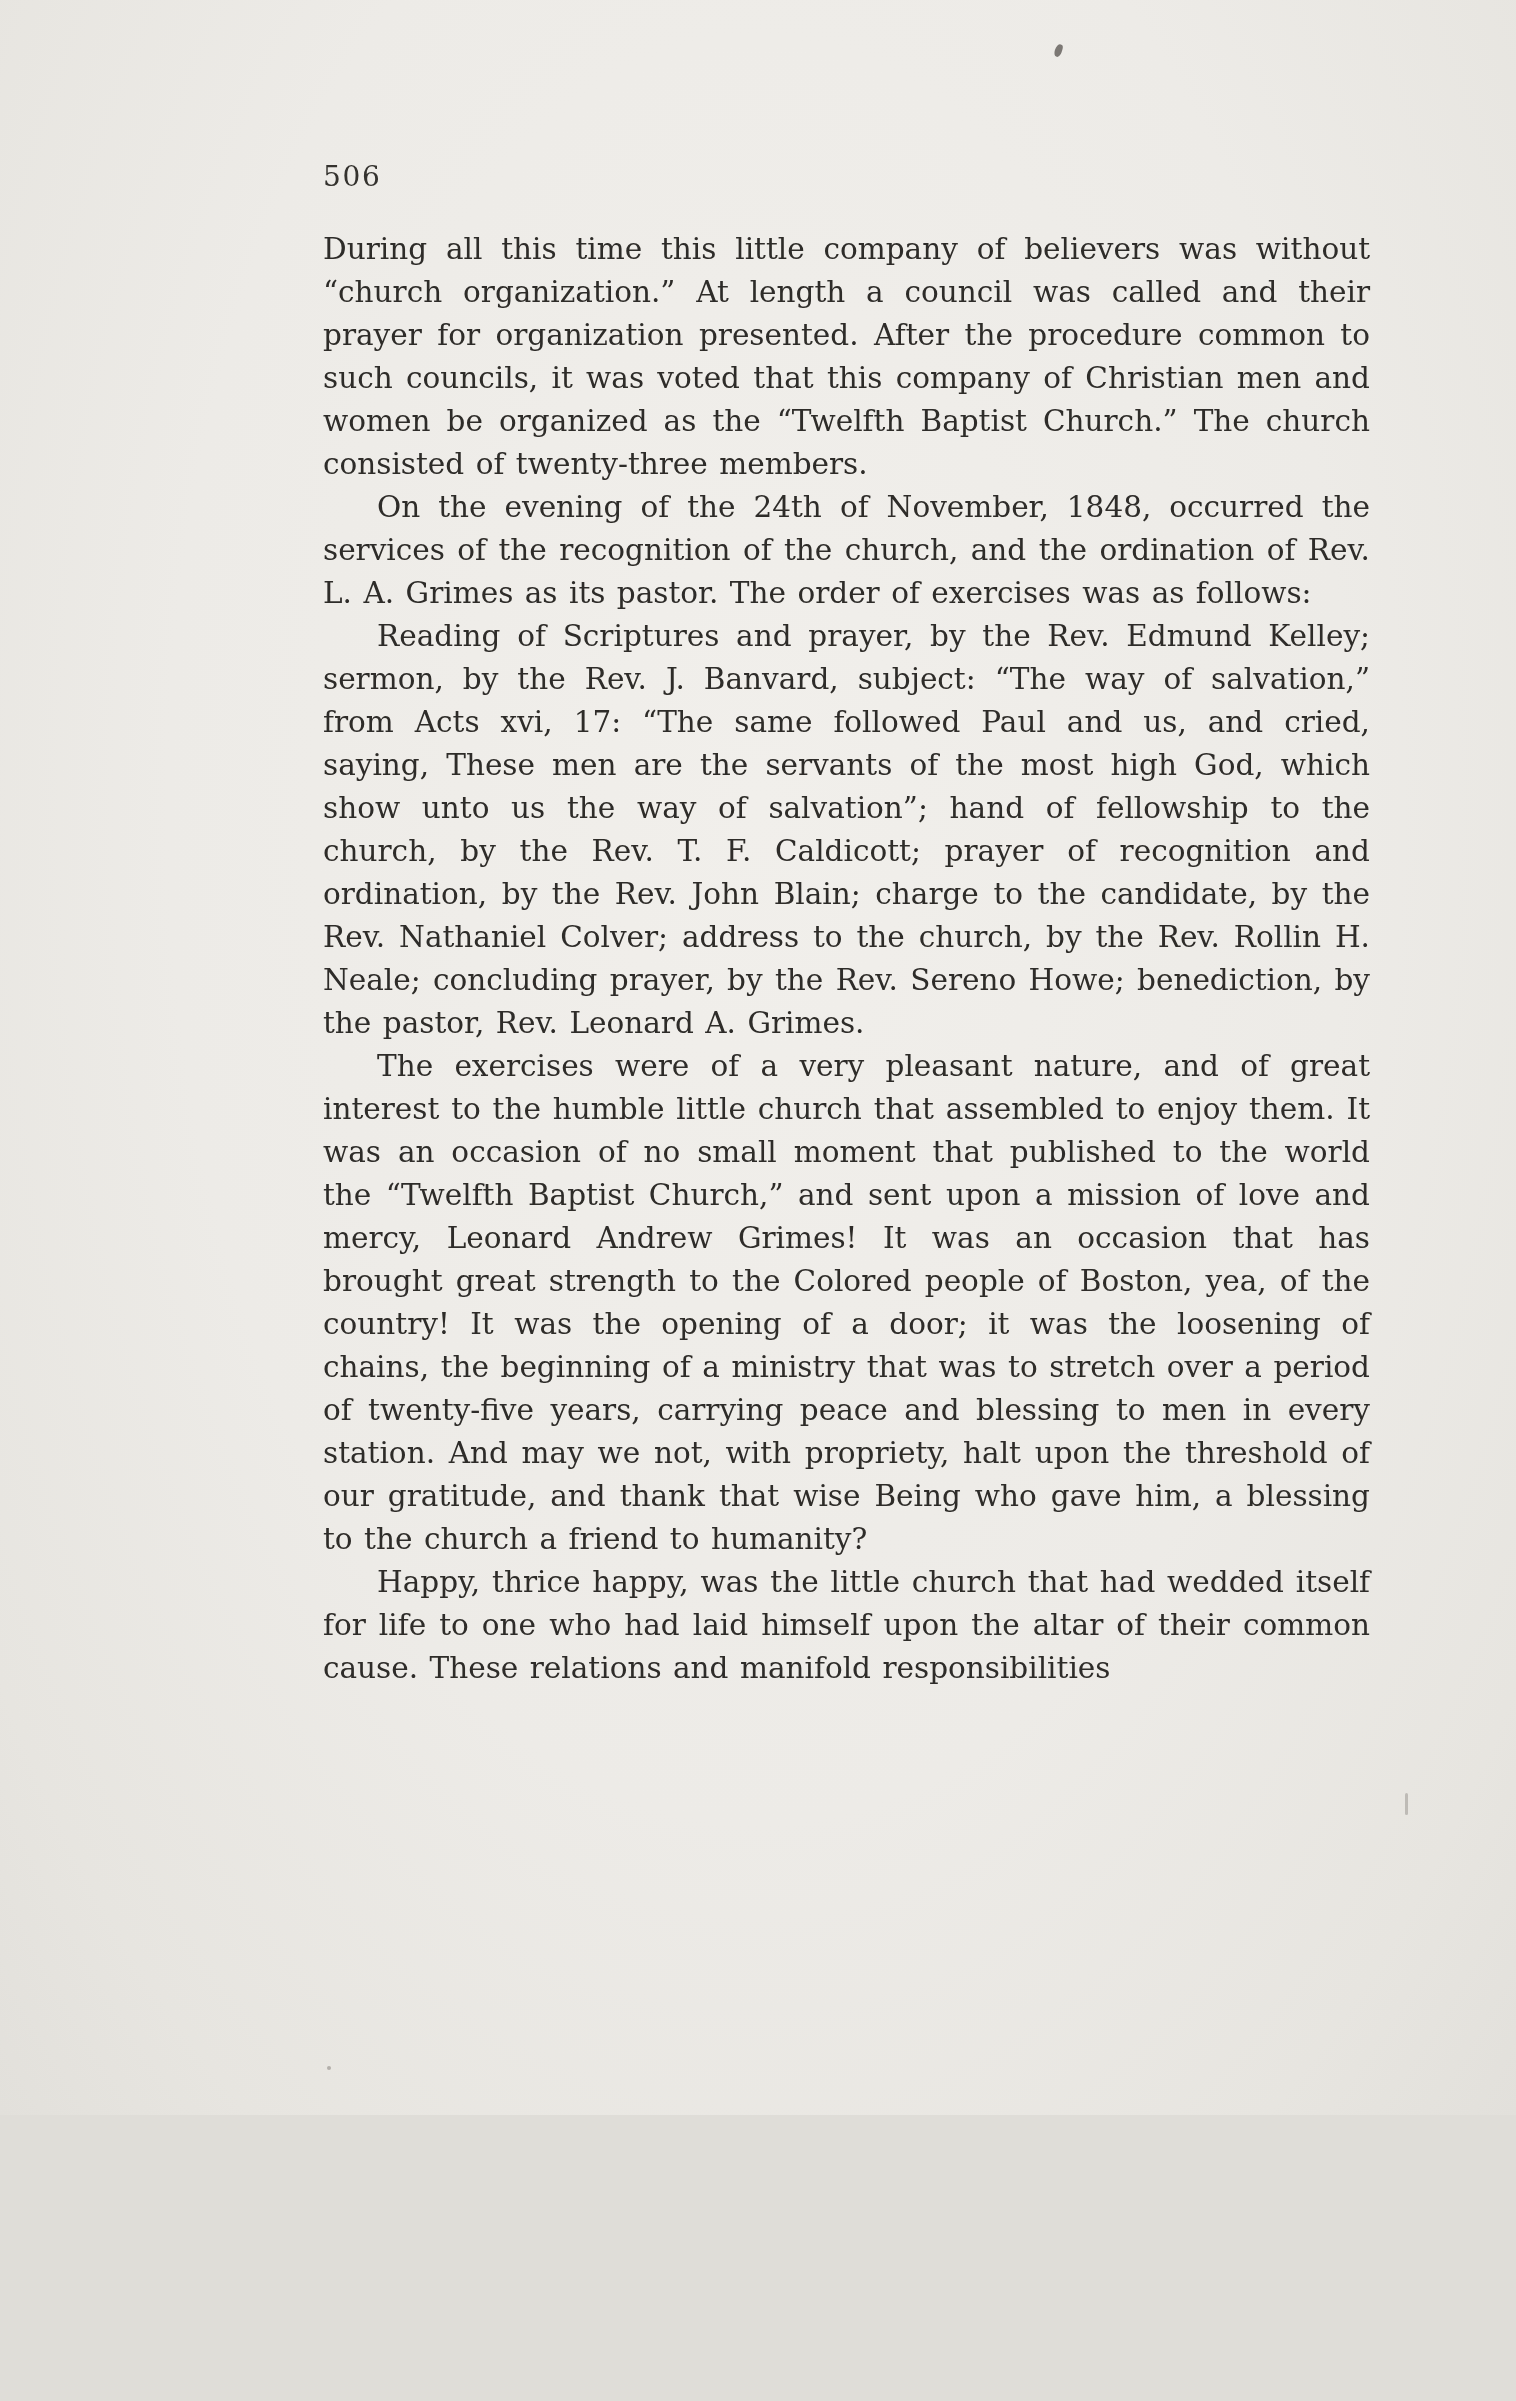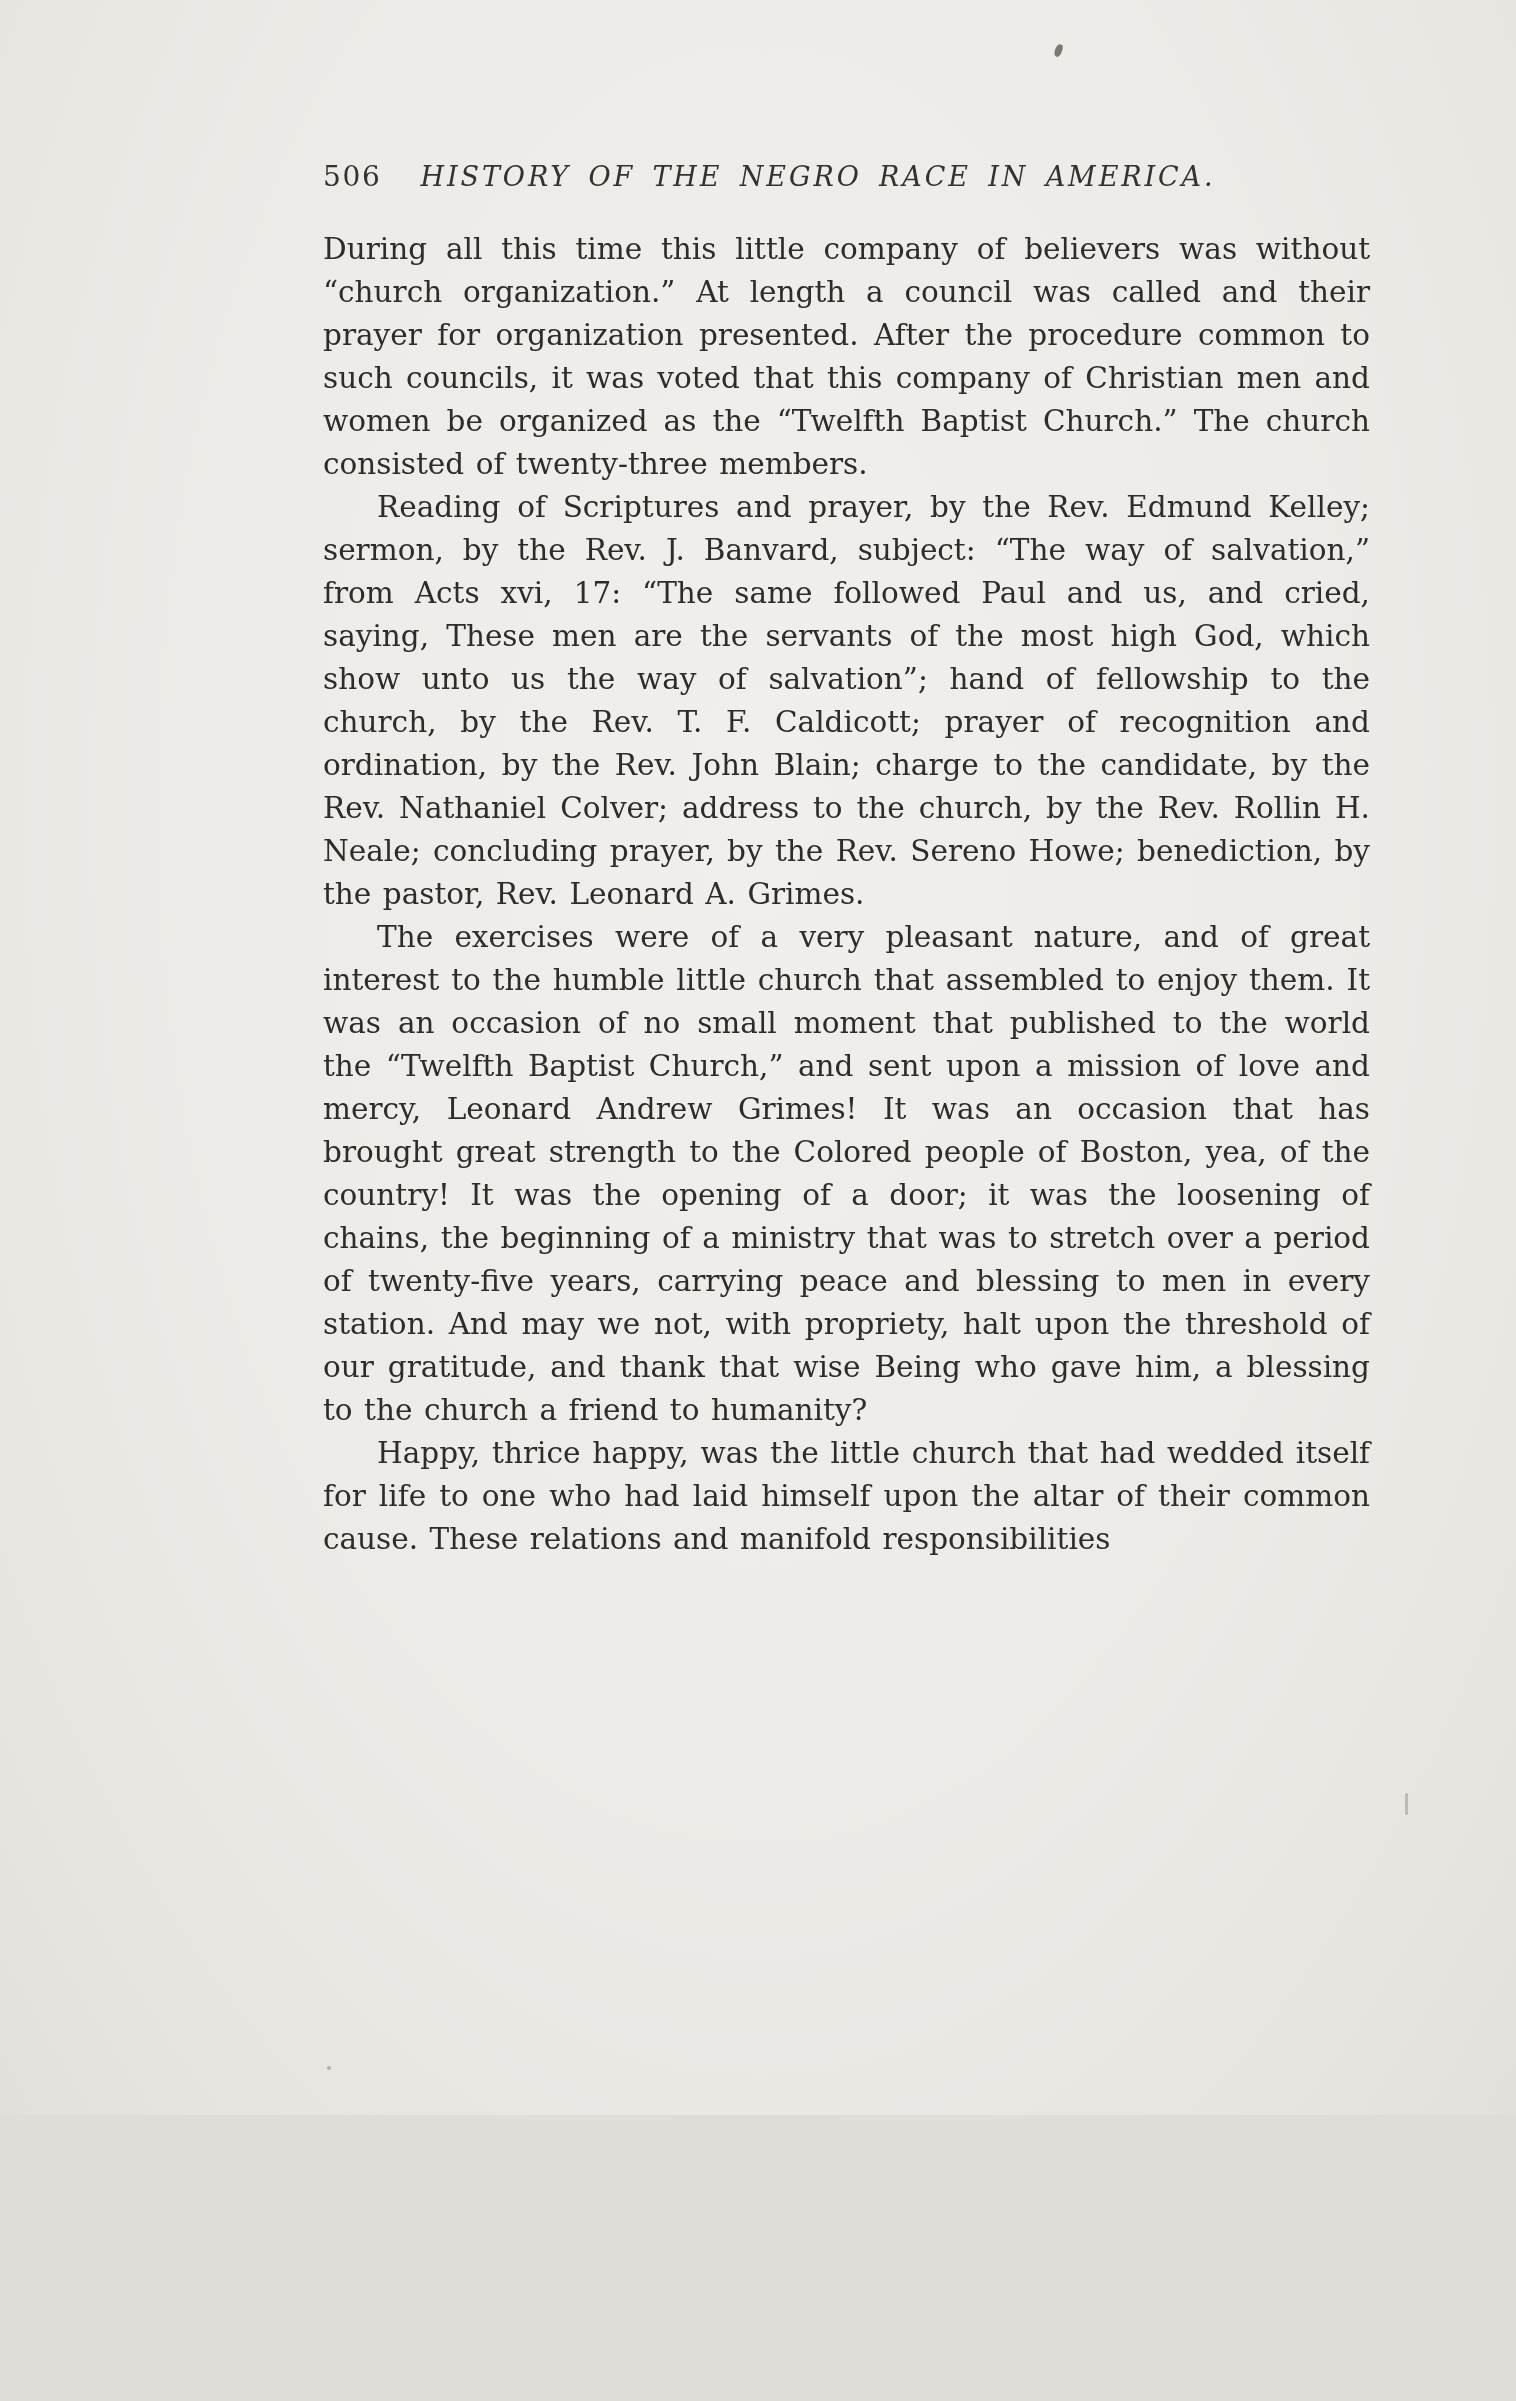--- a/index.html
+++ b/index.html
@@ -93,23 +93,23 @@
 <body>
 
 <div class="page">
   <div class="speck"></div>
   <div class="speck2"></div>
   <div class="speck3"></div>
 
   <div class="text-block">
     <div class="running-head">
       <span class="page-num">506</span>
-      <span class="head-title">HISTORY OF THE NEGRO RACE IN AMERICA.</span>
     </div>
     <div class="body-text" id="paragraphs">
         <p>During all this time this little company of believers was without “church organization.”  At length a council was called and their prayer for organization presented.  After the procedure common to such councils, it was voted that this company of Christian men and women be organized as the “Twelfth Baptist Church.”  The church consisted of twenty-three members.</p>
+        <p>On the evening of the 24th of November, 1848, occurred the services of the recognition of the church, and the ordination of Rev. L. A. Grimes as its pastor.  The order of exercises was as follows:</p>
         <p>Reading of Scriptures and prayer, by the Rev. Edmund Kelley; sermon, by the Rev. J. Banvard, subject: “The way of salvation,” from Acts xvi, 17: “The same followed Paul and us, and cried, saying, These men are the servants of the most high God, which show unto us the way of salvation”; hand of fellowship to the church, by the Rev. T. F. Caldicott; prayer of recognition and ordination, by the Rev. John Blain; charge to the candidate, by the Rev. Nathaniel Colver; address to the church, by the Rev. Rollin H. Neale; concluding prayer, by the Rev. Sereno Howe; benediction, by the pastor, Rev. Leonard A. Grimes.</p>
         <p>The exercises were of a very pleasant nature, and of great interest to the humble little church that assembled to enjoy them.  It was an occasion of no small moment that published to the world the “Twelfth Baptist Church,” and sent upon a mission of love and mercy, Leonard Andrew Grimes!  It was an occasion that has brought great strength to the Colored people of Boston, yea, of the country!  It was the opening of a door; it was the loosening of chains, the beginning of a ministry that was to stretch over a period of twenty-five years, carrying peace and blessing to men in every station.  And may we not, with propriety, halt upon the threshold of our gratitude, and thank that wise Being who gave him, a blessing to the church a friend to humanity?</p>
         <p>Happy, thrice happy, was the little church that had wedded itself for life to one who had laid himself upon the altar of their common cause.  These relations and manifold responsibilities</p>
       </div>
   </div>
 </div>
 
 
 </body></html>

